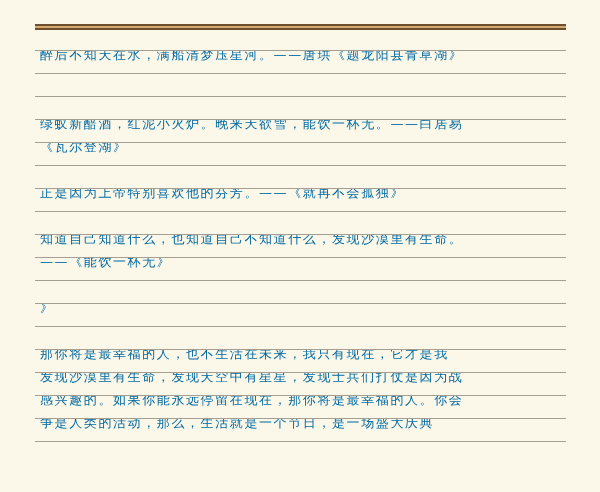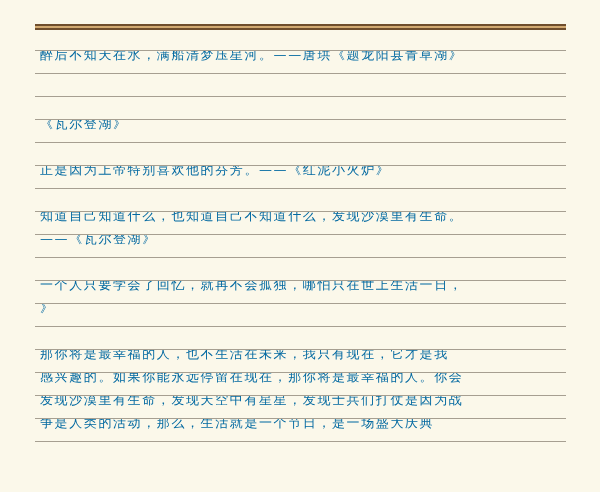--- a/index.html
+++ b/index.html
@@ -50,29 +50,29 @@
 <body>
 
 <div class="page">
 
   <div class="header-rule"></div>
 
   <div class="ruled-area">
     <div class="row">醉后不知天在水，满船清梦压星河。——唐珙《题龙阳县青草湖》</div>
     <div class="row"></div>
     <div class="row"></div>
+    <div class="row">绿蚁新醅酒，红泥小火炉。晚来天欲雪，能饮一杯无。——白居易</div>
     <div class="row">《瓦尔登湖》</div>
     <div class="row"></div>
-    <div class="row">正是因为上帝特别喜欢他的芬芳。——《红泥小火炉》</div>
+    <div class="row">正是因为上帝特别喜欢他的芬芳。——《就再不会孤独》</div>
     <div class="row"></div>
     <div class="row">知道自己知道什么，也知道自己不知道什么，发现沙漠里有生命。</div>
-    <div class="row">——《瓦尔登湖》</div>
+    <div class="row">——《能饮一杯无》</div>
     <div class="row"></div>
-    <div class="row">一个人只要学会了回忆，就再不会孤独，哪怕只在世上生活一日，</div>
     <div class="row">》</div>
     <div class="row"></div>
     <div class="row">那你将是最幸福的人，也不生活在未来，我只有现在，它才是我</div>
+    <div class="row">发现沙漠里有生命，发现天空中有星星，发现士兵们打仗是因为战</div>
     <div class="row">感兴趣的。如果你能永远停留在现在，那你将是最幸福的人。你会</div>
-    <div class="row">发现沙漠里有生命，发现天空中有星星，发现士兵们打仗是因为战</div>
     <div class="row">争是人类的活动，那么，生活就是一个节日，是一场盛大庆典</div>
   </div>
 
 </div>
 
 </body></html>

